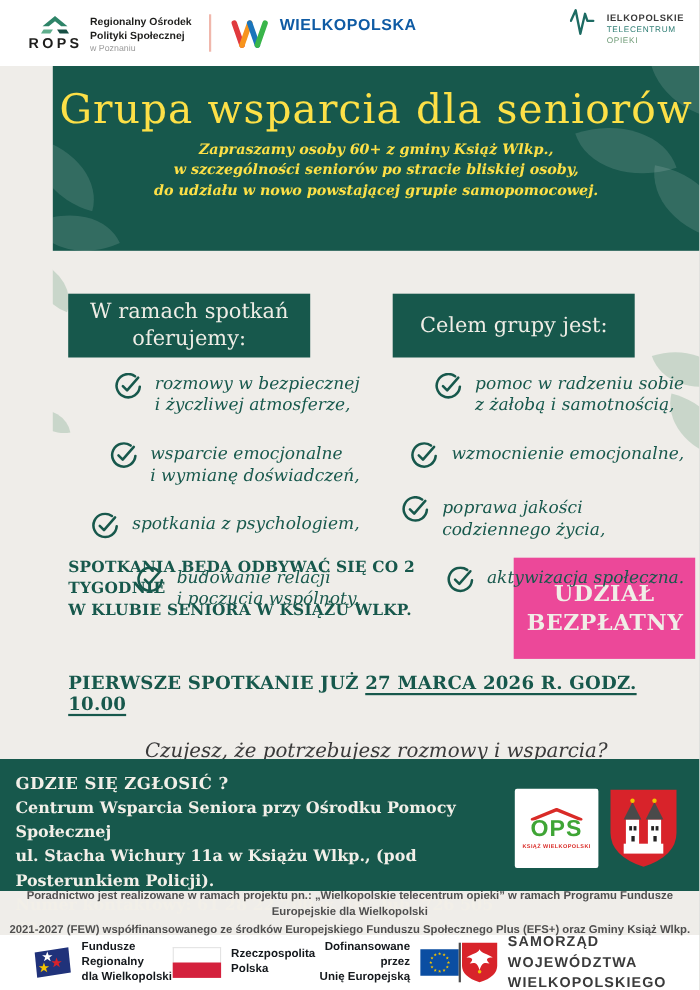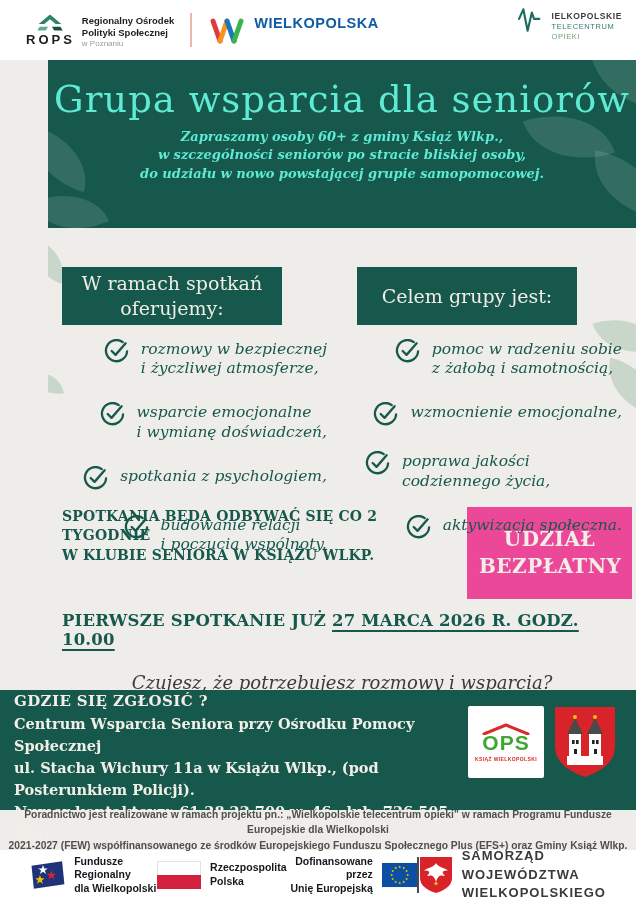--- a/index.html
+++ b/index.html
@@ -17,21 +17,21 @@
   .header-divider{width:2px;height:34px;background:#f0b7ac;margin:0 16px;}
   .wlkp-group{display:flex;align-items:flex-start;gap:8px;}
   .wlkp-text{font-family:"Liberation Sans",sans-serif;font-weight:bold;font-size:14.5px;color:#0f5ba4;letter-spacing:.5px;}
   .telecentrum{position:absolute;right:14px;top:7px;display:flex;align-items:flex-start;gap:2px;}
   .tc-lines{display:flex;flex-direction:column;font-family:"Liberation Sans",sans-serif;margin-top:4px;}
   .tc-l1{font-size:8.5px;font-weight:bold;color:#3c3c3c;letter-spacing:.6px;}
   .tc-l2{font-size:7.5px;color:#2e7d74;letter-spacing:.6px;margin-top:1px;}
   .tc-l3{font-size:7.5px;color:#6f9b77;letter-spacing:.6px;margin-top:1px;}
 
   
-  .banner{height:168px;background:#17584c;position:relative;overflow:hidden;color:#5eead4;text-align:center;margin-left:48px;}
+  .banner{height:168px;background:#17584c;position:relative;overflow:hidden;color:#fde047;text-align:center;margin-left:48px;}
   .leaf{position:absolute;background:rgba(255,255,255,.12);border-radius:0 100% 0 100%;}
   .banner-title{font-size:37px;font-weight:400;letter-spacing:1px;margin:0;padding-top:18px;position:relative;}
   .banner-subtitle{font-style:italic;font-size:13px;line-height:1.42;white-space:pre-line;margin-top:7px;position:relative;font-weight:bold;}
 
   
   .main{height:462px;position:relative;overflow:hidden;box-sizing:border-box;margin-left:48px;}
   .pale-leaf{position:absolute;background:#c9d6ca;border-radius:0 100% 0 100%;}
   .columns{display:flex;margin:39px 14px 0 14px;gap:30px;height:240px;position:relative;}
   .col{flex:1;}
   .col-head{background:#17584c;color:#efede6;width:220px;min-height:58px;box-sizing:border-box;
@@ -45,21 +45,21 @@
   .meeting-row{display:flex;justify-content:space-between;align-items:flex-start;padding:0 4px 0 14px;}
   .schedule{font-weight:bold;font-size:14px;color:#17584c;line-height:1.38;white-space:pre-line;letter-spacing:.2px;max-width:470px;}
   .badge{background:#ec4899;color:#f0eee7;text-align:center;font-weight:bold;font-size:20px;line-height:1.35;
          padding:19px 12px;white-space:pre-line;letter-spacing:.5px;min-width:120px;}
   .first-meeting{margin-top:12px;padding:0 14px;font-weight:bold;font-size:16.5px;color:#17584c;letter-spacing:.2px;}
   .first-meeting .date{text-decoration:underline;text-decoration-thickness:2px;text-underline-offset:4px;}
   .invitation{margin-top:22px;text-align:center;font-style:italic;font-size:18px;color:#3a3a3a;line-height:1.38;white-space:pre-line;}
 
   
   .contact{height:120px;background:#17584c;box-sizing:border-box;display:flex;
-           padding:0 14px 0 14px;color:#f2efe8;}
+           padding:11px 14px 0 14px;color:#f2efe8;}
   .contact-text{font-weight:bold;line-height:1.52;}
   .contact-heading{font-size:15px;letter-spacing:.4px;}
   .contact-line{font-size:14.5px;}
   .contact-line3{white-space:pre-wrap;}
   .contact-logos{display:flex;gap:10px;margin-top:16px;margin-right:6px;}
   .ops-box{width:76px;height:72px;background:#ffffff;border-radius:2px;display:flex;flex-direction:column;
            align-items:center;justify-content:center;}
   .ops-name{font-family:"Liberation Sans",sans-serif;font-weight:bold;font-size:21px;color:#3fa535;letter-spacing:1px;line-height:1;margin-top:-3px;}
   .ops-caption{font-family:"Liberation Sans",sans-serif;font-size:5px;font-weight:bold;color:#d92b27;letter-spacing:.4px;margin-top:3px;}
 

